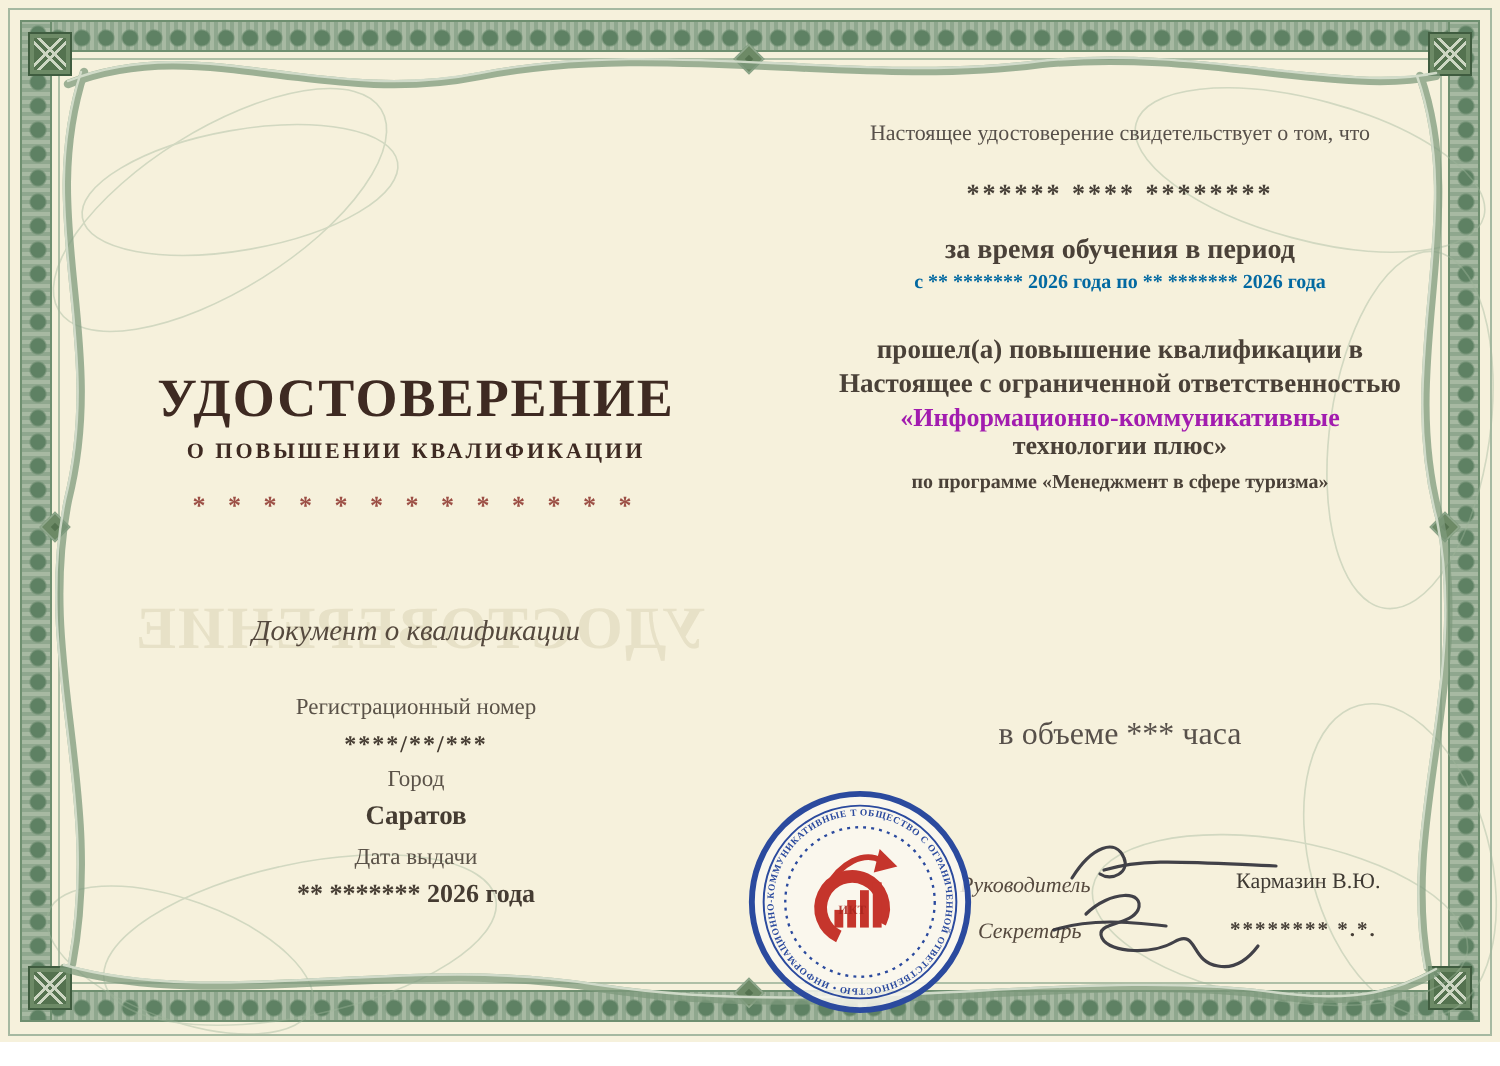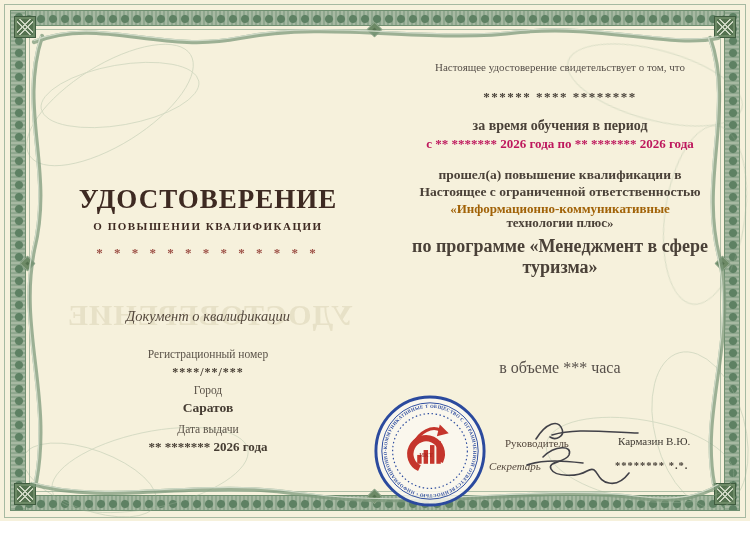--- a/index.html
+++ b/index.html
@@ -64,31 +64,31 @@
   .t-subtitle{top:220px;font-size:11px;font-weight:bold;letter-spacing:1.5px;color:#3e2a22;}
   .t-stars{top:245px;font-size:13px;font-weight:bold;letter-spacing:4px;color:#9c4f45;}
   .t-kind{top:308px;font-size:14.5px;font-style:italic;color:#55493e;}
   .t-label{font-size:11.5px;color:#5a5248;}
   .t-reg-label{top:348px;} .t-reg-value{top:365px;font-size:12px;font-weight:bold;letter-spacing:1px;color:#453c32;}
   .t-city-label{top:384px;} .t-city-value{top:400px;font-size:13.5px;font-weight:bold;color:#453c32;}
   .t-date-label{top:423px;} .t-date-value{top:439px;font-size:13px;font-weight:bold;color:#453c32;}
   .t-intro{top:61px;font-size:11px;color:#57504a;}
   .t-name{top:89px;font-size:13px;font-weight:bold;letter-spacing:1.5px;color:#453e36;}
   .t-period1{top:118px;font-size:14px;font-weight:bold;color:#4a4138;}
-  .t-period2{top:136px;font-size:13px;font-weight:bold;color:#be185d;}
+  .t-period2{top:136px;font-size:10px;font-weight:bold;color:#0369a1;}
   .t-comp1{top:167px;font-size:13.5px;font-weight:bold;color:#4a4138;}
   .t-comp2{top:184px;font-size:13.5px;font-weight:bold;color:#4a4138;}
-  .t-org1{top:201px;font-size:13px;font-weight:bold;color:#a16207;}
+  .t-org1{top:201px;font-size:13px;font-weight:bold;color:#a21caf;}
   .t-org2{top:215px;font-size:13px;font-weight:bold;color:#4a4138;}
-  .t-program{top:236px;font-size:18px;font-weight:bold;color:#4a4138;}
+  .t-program{top:236px;font-size:10px;font-weight:bold;color:#4a4138;}
   .t-volume{top:359px;font-size:16px;color:#57504a;}
   
   .sig-area{position:absolute;left:480px;top:412px;width:262px;height:90px;z-index:3;}
   .sig-area>*{position:absolute;}
-  .s-head-label{left:25px;top:25px;font-size:11px;color:#55493e;}
+  .s-head-label{left:0;top:25px;font-size:11px;font-style:italic;color:#55493e;}
   .s-head-name{left:138px;top:23px;font-size:11px;color:#3f3a33;}
   .s-sec-label{left:9px;top:48px;font-size:11px;font-style:italic;color:#55493e;}
   .s-sec-name{left:135px;top:48px;font-size:10.5px;font-weight:bold;letter-spacing:1px;color:#453e36;}
   .s-sig1{left:52px;top:5px;} .s-sig2{left:45px;top:31px;}
   
   .seal{position:absolute;left:371px;top:392px;z-index:4;}
 </style>
 </head>
 <body>
 

